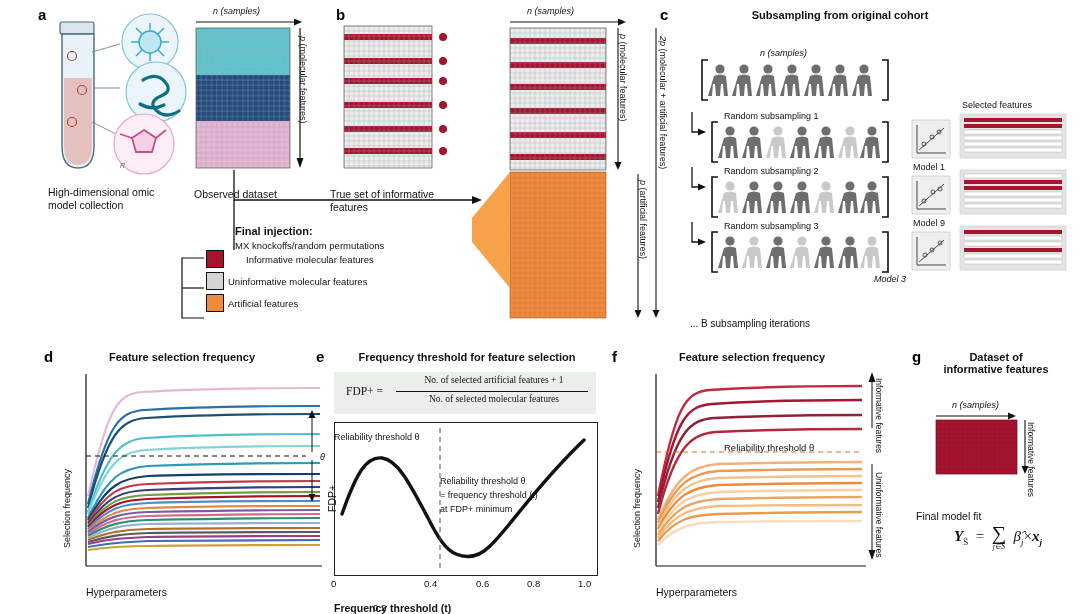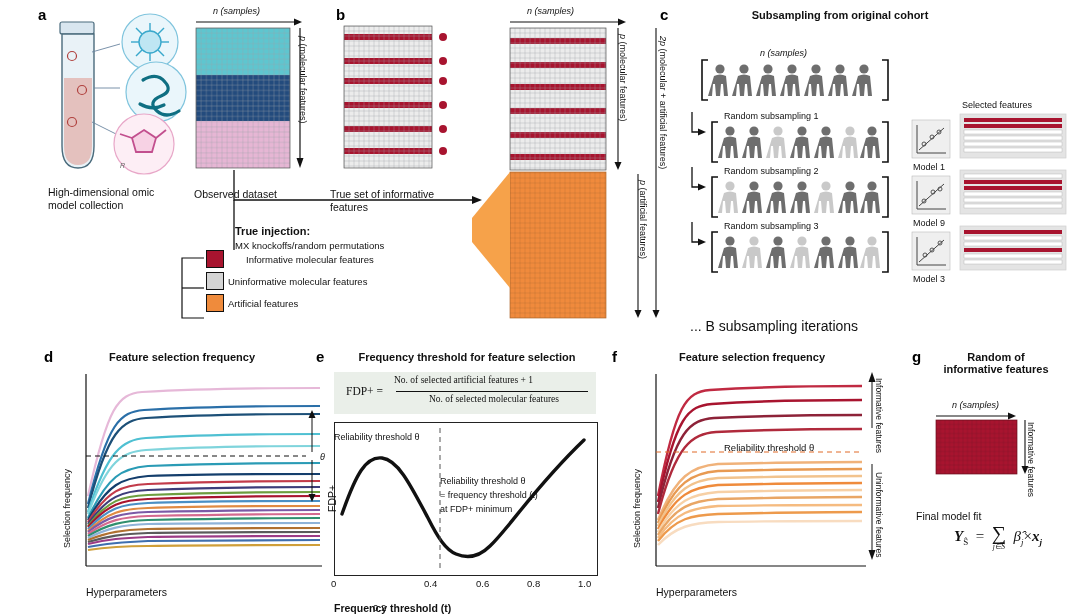--- a/index.html
+++ b/index.html
@@ -173,21 +173,21 @@
 
 <svg width="80" height="120" style="left:470px;top:170px;">
   <polygon points="2,48 40,2 40,118 2,72" fill="#f6a24a"></polygon>
 </svg>
 
 <svg width="400" height="90" style="left:172px;top:170px;">
   <path d="M62 0 L62 30 L300 30" stroke="#111" stroke-width="1.3" fill="none"></path>
   <polygon points="300,26 310,30 300,34" fill="#111"></polygon>
   <path d="M62 30 L62 80" stroke="#111" stroke-width="1.3" fill="none"></path>
 </svg>
-<div class="cap cap-b" style="left:235px;top:217px;width:260px;font-size:11px;">True injection:</div>
+<div class="cap cap-b" style="left:235px;top:217px;width:260px;font-size:11px;">Final injection:</div>
 <div class="cap" style="left:235px;top:232px;width:260px;font-size:9.5px;">MX knockoffs/random permutations</div>
 
 <svg width="60" height="90" style="left:172px;top:252px;">
   <path d="M10 36 L10 6 L32 6" stroke="#111" stroke-width="1.2" fill="none"></path>
   <path d="M10 36 L10 66 L32 66" stroke="#111" stroke-width="1.2" fill="none"></path>
   <path d="M10 36 L32 36" stroke="#111" stroke-width="1.2" fill="none"></path>
 </svg>
 <div class="sw" style="left:206px;top:250px;background:#a8142f;"></div>
 <div class="legend-txt" style="left:228px;top:254px;margin-left:18px;">Informative molecular features</div>
 <div class="sw" style="left:206px;top:272px;background:#d4d4d4;"></div>
@@ -342,21 +342,21 @@
         <circle cx="8" cy="5" r="4.6"></circle>
         <path d="M2 12 q6 -3 12 0 l2 20 h-4 l-1 -12 h-2 l-1 12 h-4 l-1 -12 h-2 l-1 12 h-4 z"></path>
       </g>
     <g transform="translate(164,6)" fill="#c9c9c9">
         <circle cx="8" cy="5" r="4.6"></circle>
         <path d="M2 12 q6 -3 12 0 l2 20 h-4 l-1 -12 h-2 l-1 12 h-4 l-1 -12 h-2 l-1 12 h-4 z"></path>
       </g>
   </g>
 </svg>
 
-<div class="cap" style="left:690px;top:310px;width:220px;font-size:14px;"><span class="lbl-i"></span><span>... B subsampling iterations</span></div>
+<div class="cap" style="left:690px;top:310px;width:220px;font-size:10px;"><span class="lbl-i"></span><span>... B subsampling iterations</span></div>
 
 <svg width="40" height="40" style="left:912px;top:120px;">
   <rect x="0" y="0" width="38" height="38" fill="#efefef" stroke="#bbb" stroke-width="0.6"></rect>
   <line x1="5" y1="33" x2="5" y2="5" stroke="#444" stroke-width="1"></line>
   <line x1="5" y1="33" x2="34" y2="33" stroke="#444" stroke-width="1"></line>
   <line x1="7" y1="30" x2="32" y2="8" stroke="#444" stroke-width="1"></line>
   <circle cx="12" cy="24" r="2" fill="none" stroke="#444" stroke-width="0.9"></circle>
   <circle cx="20" cy="17" r="2" fill="none" stroke="#444" stroke-width="0.9"></circle>
   <circle cx="27" cy="12" r="2" fill="none" stroke="#444" stroke-width="0.9"></circle>
 </svg>
@@ -375,21 +375,21 @@
 
 <svg width="40" height="40" style="left:912px;top:232px;">
   <rect x="0" y="0" width="38" height="38" fill="#efefef" stroke="#bbb" stroke-width="0.6"></rect>
   <line x1="5" y1="33" x2="5" y2="5" stroke="#444" stroke-width="1"></line>
   <line x1="5" y1="33" x2="34" y2="33" stroke="#444" stroke-width="1"></line>
   <line x1="7" y1="30" x2="32" y2="8" stroke="#444" stroke-width="1"></line>
   <circle cx="13" cy="23" r="2" fill="none" stroke="#444" stroke-width="0.9"></circle>
   <circle cx="20" cy="18" r="2" fill="none" stroke="#444" stroke-width="0.9"></circle>
   <circle cx="28" cy="11" r="2" fill="none" stroke="#444" stroke-width="0.9"></circle>
 </svg>
-<div class="lbl" style="left:913px;top:274px;">Model 3</div>
+<div class="lbl" style="left:874px;top:274px;font-style:italic;">Model 3</div>
 
 <div class="lbl" style="left:962px;top:100px;">Selected features</div>
 
 <svg width="110" height="46" style="left:960px;top:114px;">
   <rect x="0" y="0" width="106" height="44" fill="#e4e4e4" stroke="#cfcfcf" stroke-width="0.7"></rect>
   <g>
     <rect x="4" y="4" width="98" height="4" fill="#a8142f"></rect>
     <rect x="4" y="10" width="98" height="4" fill="#a8142f"></rect>
     <rect x="4" y="16" width="98" height="4" fill="#ffffff" stroke="#aaa" stroke-width="0.4"></rect>
     <rect x="4" y="22" width="98" height="4" fill="#ffffff" stroke="#aaa" stroke-width="0.4"></rect>
@@ -454,21 +454,21 @@
   <text x="264" y="92" font-size="9" font-style="italic" fill="#111">θ</text>
 </svg>
 <div class="lbl" style="left:62px;top:548px;transform:rotate(-90deg);transform-origin:0 0;white-space:nowrap;">Selection frequency</div>
 <div class="cap" style="left:86px;top:578px;width:220px;font-size:10.5px;">Hyperparameters</div>
 
 <div class="panel-letter" style="left:316px;top:348px;">e</div>
 <div class="panel-title" style="left:332px;top:351px;width:270px;">Frequency threshold for feature selection</div>
 
 <div style="position:absolute;left:334px;top:372px;width:262px;height:42px;background:#eaefe9;"></div>
 <div class="formula" style="left:346px;top:385px;font-size:11.5px;"><span>FDP+</span> =</div>
-<div class="formula" style="left:394px;top:375px;font-size:9.5px;width:200px;">No. of selected artificial features + 1</div>
+<div class="formula" style="left:394px;top:375px;font-size:9.5px;width:200px;text-align:center;">No. of selected artificial features + 1</div>
 <div style="position:absolute;left:396px;top:391px;width:192px;border-top:1px solid #111;"></div>
 <div class="formula" style="left:394px;top:394px;font-size:9.5px;width:200px;text-align:center;">No. of selected molecular features</div>
 
 <div style="position:absolute;left:334px;top:422px;width:262px;height:152px;border:1px solid #222;"></div>
 <svg width="262" height="152" style="left:334px;top:422px;">
   <path d="M8 92 C22 52 32 34 48 36 C64 38 76 62 94 96 C104 116 112 128 122 132 C134 137 146 134 156 124 C176 105 200 66 250 18" fill="none" stroke="#111" stroke-width="3.4" stroke-linecap="round"></path>
   <line x1="106" y1="6" x2="106" y2="146" stroke="#555" stroke-width="1" stroke-dasharray="5,4"></line>
 </svg>
 <div class="lbl" style="left:334px;top:432px;font-size:9px;">Reliability threshold θ</div>
 <div class="lbl" style="left:440px;top:476px;font-size:9px;">Reliability threshold θ</div>
@@ -513,21 +513,21 @@
   <polygon points="242.5,182 246,192 249.5,182" fill="#111"></polygon>
 </svg>
 <div class="lbl" style="left:632px;top:548px;transform:rotate(-90deg);transform-origin:0 0;white-space:nowrap;">Selection frequency</div>
 <div class="cap" style="left:656px;top:578px;width:220px;font-size:10.5px;">Hyperparameters</div>
 <div class="lbl" style="left:724px;top:442px;font-size:9.5px;">Reliability threshold θ</div>
 <div class="lbl" style="left:884px;top:378px;transform:rotate(90deg);transform-origin:0 0;white-space:nowrap;font-size:8.5px;">Informative features</div>
 <div class="lbl" style="left:884px;top:472px;transform:rotate(90deg);transform-origin:0 0;white-space:nowrap;font-size:8.5px;">Uninformative features</div>
 
 <div class="panel-letter" style="left:912px;top:348px;">g</div>
 <div class="panel-title" style="left:916px;top:351px;width:160px;">
-  <span>Random of</span><br>
+  <span>Dataset of</span><br>
   <span>informative features</span>
 </div>
 
 <div class="lbl lbl-i" style="left:952px;top:400px;">n (samples)</div>
 <svg width="96" height="20" style="left:936px;top:410px;">
   <line x1="0" y1="6" x2="72" y2="6" stroke="#111" stroke-width="1.1"></line>
   <polygon points="72,2.5 80,6 72,9.5" fill="#111"></polygon>
 </svg>
 
 <svg width="90" height="64" style="left:936px;top:420px;">

